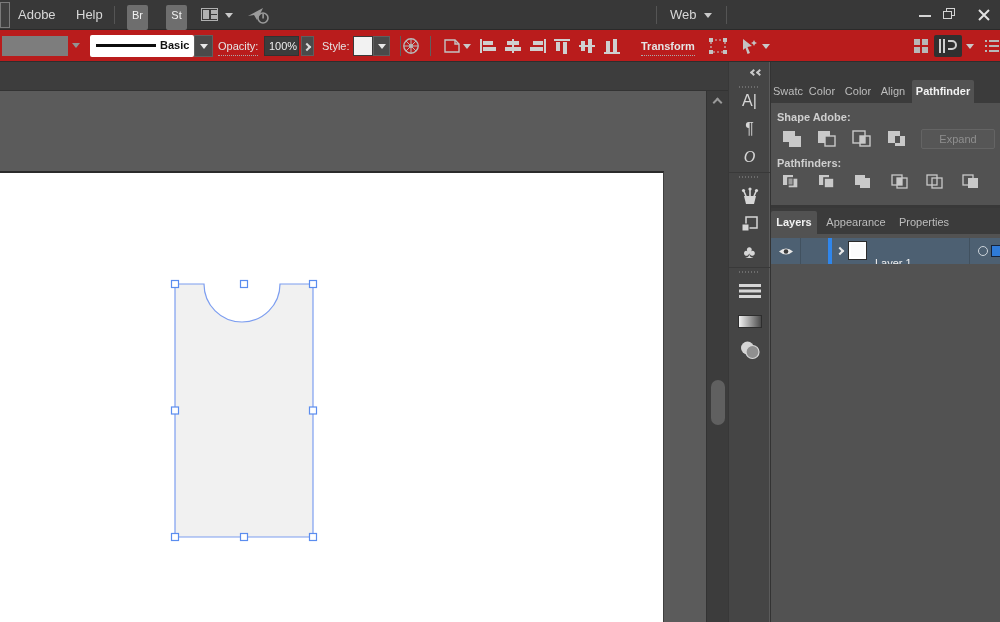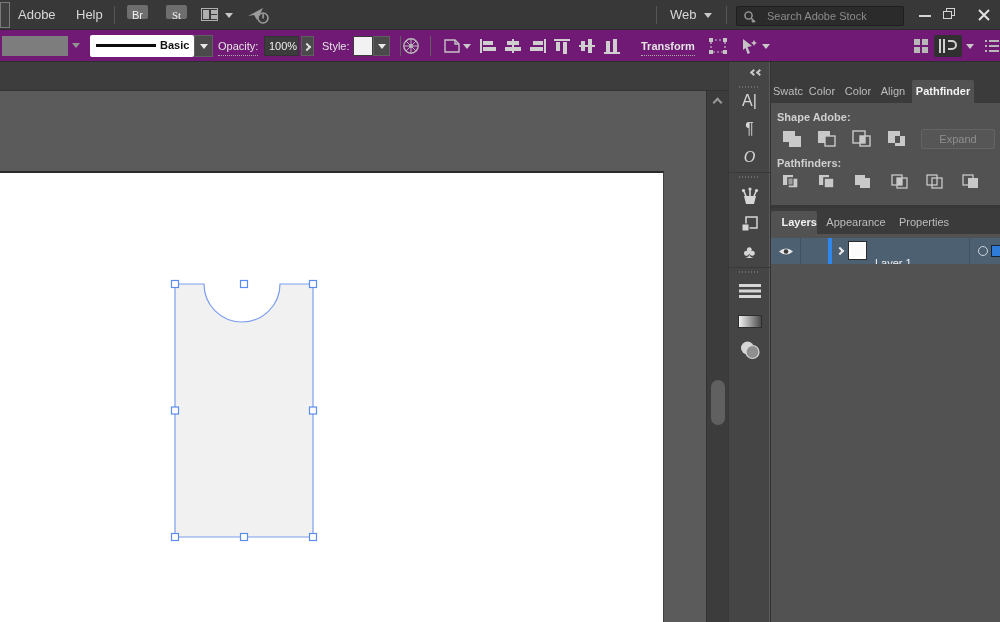--- a/index.html
+++ b/index.html
@@ -5,32 +5,32 @@
   * { margin:0; padding:0; box-sizing:border-box; }
   html,body { width:1000px; height:622px; overflow:hidden; background:#5b5b5b;
     font-family:"Liberation Sans", sans-serif; -webkit-font-smoothing:antialiased; }
   .abs { position:absolute; }
   #app { position:relative; width:1000px; height:622px; }
 
   
   #titlebar { left:0; top:0; width:1000px; height:30px; background:#383838; border-bottom:1px solid #2a2a2a; }
   .menu-item { color:#d8d8d8; font-size:13px; line-height:30px; }
   .tb-sep { width:1px; height:18px; top:6px; background:#555; }
-  .badge-btn { width:21px; height:14px; top:5px; background:#6e6e6e; color:#f2f2f2; font-size:11px;
+  .badge-btn { width:21px; height:25px; top:5px; background:#6e6e6e; color:#f2f2f2; font-size:11px;
     text-align:center; line-height:20px; border-radius:2px; }
   .chv { width:0; height:0; border-left:4px solid transparent; border-right:4px solid transparent; border-top:5px solid #c9c9c9; }
   .chv.dim { border-top-color:#939393; }
   #search-box { left:736px; top:6px; width:168px; height:20px; background:#2b2b2b; border:1px solid #1e1e1e; border-radius:2px; }
   #search-box input { position:absolute; left:30px; top:0; width:132px; height:18px; background:transparent; border:none; outline:none;
     color:#bdbdbd; font-size:11px; font-family:"Liberation Sans",sans-serif; }
   #search-box input::placeholder { color:#8b8b8b; }
   .winbtn { width:24px; height:20px; top:5px; }
 
   
-  #controlbar { left:0; top:30px; width:1000px; height:32px; background:#701a75; border-bottom:1px solid #2e2e2e; }
+  #controlbar { left:0; top:30px; width:1000px; height:32px; background:#b91c1c; border-bottom:1px solid #2e2e2e; }
   .cb-label { color:#e4e4e4; font-size:11px; line-height:16px; }
   .dotted-u { border-bottom:1px dotted #aaa; padding-bottom:1px; }
   .cb-sep { width:1px; height:20px; top:6px; background:#5f5f5f; }
   .darkbox { background:#4a4a4a; border:1px solid #5f5f5f; }
   .inset { background:#3c3c3c; border:1px solid #323232; color:#eee; font-size:11px; }
 
   
   #docstrip { left:0; top:62px; width:728px; height:29px; background:#3d3d3d; border-bottom:1px solid #333; }
   #pasteboard { left:0; top:91px; width:706px; height:531px; background:#5b5b5b; overflow:hidden; }
   #artboard { left:0; top:80px; width:664px; height:460px; background:#ffffff; border-top:2px solid #2b2b2b; border-right:1px solid #3f3f3f; }
@@ -76,46 +76,38 @@
 <body>
 
 <div id="app">
 
   <div id="titlebar" class="abs">
     <div class="abs" style="left:0;top:2px;width:10px;height:26px;background:#404040;border:1px solid #7a7a7a;"></div>
     <div class="abs menu-item" style="left:18px;">Adobe</div>
     <div class="abs menu-item" style="left:76px;">Help</div>
     <div class="abs tb-sep" style="left:114px;"></div>
     <div class="abs badge-btn" style="left:127px;">Br</div>
-    <div class="abs badge-btn" style="left:166px;font-family:Liberation Serif, serif;">St</div>
+    <div class="abs badge-btn" style="left:166px;">St</div>
     <div class="abs" style="left:201px;top:8px;width:17px;height:13px;border:1px solid #b0b0b0;">
       <div class="abs" style="left:1px;top:1px;width:6px;height:9px;background:#b0b0b0;"></div>
       <div class="abs" style="left:9px;top:1px;width:6px;height:4px;background:#b0b0b0;"></div>
       <div class="abs" style="left:9px;top:6px;width:6px;height:4px;background:#b0b0b0;"></div>
     </div>
     <div class="abs chv" style="left:225px;top:13px;"></div>
     <svg class="abs" style="left:246px;top:5px;" width="24" height="20" viewBox="0 0 24 20">
       <polygon points="2,11 17,3 11,15 8,10" fill="#9b9b9b"></polygon>
       <circle cx="17" cy="13" r="5" fill="none" stroke="#9b9b9b" stroke-width="1.6"></circle>
       <rect x="16.3" y="8.5" width="1.6" height="5" fill="#9b9b9b"></rect>
     </svg>
 
     <div class="abs tb-sep" style="left:656px;"></div>
     <div class="abs menu-item" style="left:670px;">Web</div>
     <div class="abs chv" style="left:704px;top:13px;"></div>
     <div class="abs tb-sep" style="left:726px;"></div>
 
-    <div id="search-box" class="abs">
-      <svg class="abs" style="left:6px;top:3px;" width="14" height="14" viewBox="0 0 14 14">
-        <circle cx="5.5" cy="5.5" r="3.6" fill="none" stroke="#9d9d9d" stroke-width="1.4"></circle>
-        <line x1="8.3" y1="8.3" x2="12" y2="12" stroke="#9d9d9d" stroke-width="1.4"></line>
-        <polygon points="8,10.5 12,10.5 10,13" fill="#9d9d9d"></polygon>
-      </svg>
-      <input value="" placeholder="Search Adobe Stock" style="">
-    </div>
 
     <div class="abs winbtn" style="left:913px;">
       <div class="abs" style="left:6px;top:10px;width:12px;height:2px;background:#d4d4d4;"></div>
     </div>
     <div class="abs winbtn" style="left:938px;">
       <div class="abs" style="left:8px;top:3px;width:9px;height:8px;border:1px solid #d4d4d4;"></div>
       <div class="abs" style="left:5px;top:6px;width:9px;height:8px;border:1px solid #d4d4d4;background:#383838;"></div>
     </div>
     <div class="abs winbtn" style="left:972px;">
       <svg width="24" height="20" viewBox="0 0 24 20">
@@ -410,21 +402,21 @@
         <svg width="20" height="18" viewBox="0 0 20 18">
           <rect x="2" y="2" width="10" height="10" fill="none" stroke="#c9c9c9" stroke-width="1.3"></rect>
           <rect x="7" y="5" width="10" height="10" fill="#c9c9c9"></rect>
         </svg>
       </div>
     </div>
 
     <div class="abs" style="left:0;top:143px;width:230px;height:3px;background:#383838;"></div>
 
     <div class="abs panel-header" style="top:146px;height:26px;">
-      <div class="tab active" style="left:0;top:3px;width:46px;text-align:right;">Layers</div>
+      <div class="tab active" style="left:0;top:3px;width:46px;">Layers</div>
       <div class="tab" style="left:52px;top:3px;width:66px;">Appearance</div>
       <div class="tab" style="left:124px;top:3px;width:58px;">Properties</div>
     </div>
 
     <div class="abs" style="left:0;top:172px;width:230px;height:388px;background:#525252;overflow:hidden;">
       <div id="layer-row" class="abs">
         <svg class="abs" style="left:7px;top:8px;" width="16" height="11" viewBox="0 0 16 11">
           <path d="M1,5.5 Q8,-0.5 15,5.5 Q8,11.5 1,5.5 Z" fill="#e8e8e8"></path>
           <circle cx="8" cy="5.5" r="2.3" fill="#3b3b3b"></circle>
         </svg>

